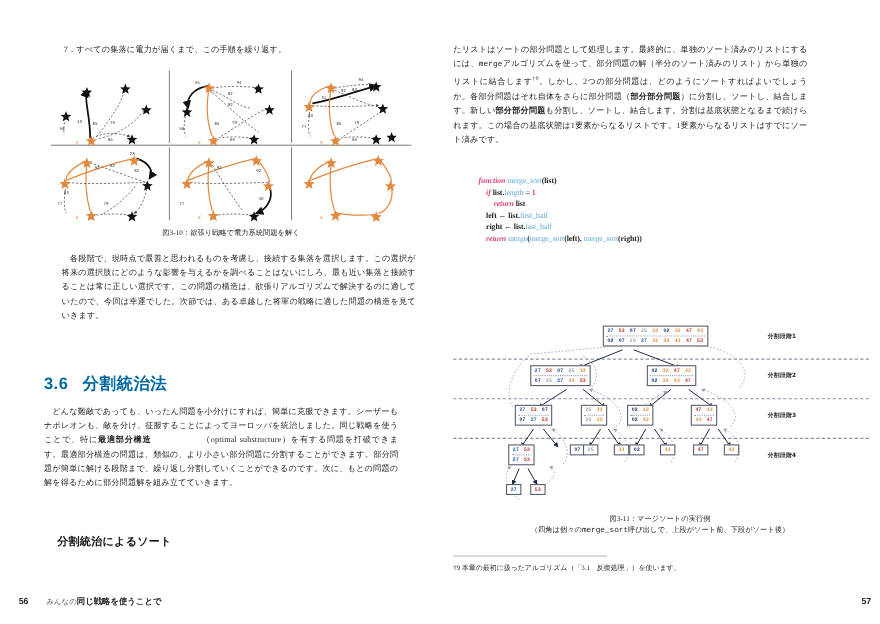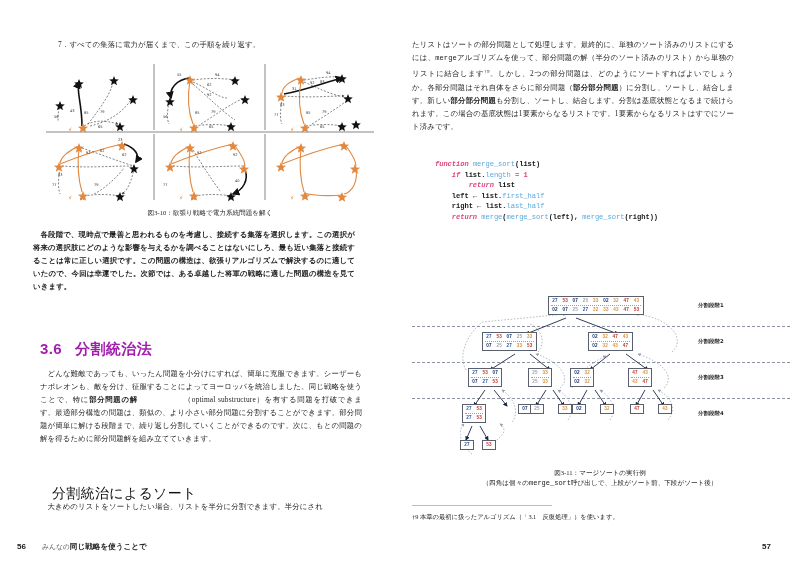--- a/index.html
+++ b/index.html
@@ -36,27 +36,27 @@
     color:#1c1c1c;
     line-height: 10px;
   }
 
   h2.sec {
     font-family: "Liberation Sans","DejaVu Sans",sans-serif;
     font-size: 15px;
     font-weight: bold;
     margin: 0;
     letter-spacing: 0.4px;
-    color: #a21caf;
+    color: #0369a1;
   }
   h2.sec .num { margin-right: 13px; }
   h3.sub {
     font-family: "Liberation Sans","DejaVu Sans",sans-serif;
-    font-size: 14px;
-    font-weight: normal;
+    font-size: 10px;
+    font-weight: bold;
     margin: 0;
     letter-spacing: 0.3px;
     color: #111;
   }
 
   
   .folio {
     position:absolute; bottom: 16px;
     font-family: "Liberation Sans","DejaVu Sans",sans-serif;
     font-size: 8px; font-weight: bold; color:#222;
@@ -64,21 +64,21 @@
   .runhead {
     position:absolute; bottom: 15px;
     font-family: "Liberation Sans","DejaVu Sans",sans-serif;
     font-size: 7.6px; color:#222;
   }
   .runhead .light { font-weight: normal; color:#555; font-size:6.8px;}
   .runhead .strong { font-weight: bold; }
 
   
   .code {
-    font-family: Liberation Mono, monospace;
+    font-family: Liberation Serif, serif;
     font-size: 7.1px;
     line-height: 10.6px;
     white-space: pre;
     letter-spacing: -0.05px;
   }
   .k  { color:#e0457b; font-style: italic; font-weight:bold;}   
   .fn { color:#5aa9dd; }                                        
   .pl { color:#1a1a1a; font-weight:bold; }                      
   .at { color:#5aa9dd; }                                        
   .nm { color:#e0457b; font-weight:bold; }                      
@@ -302,37 +302,34 @@
           <path d="M37,57 l1.4,3.5 3.7,.2 -2.9,2.4 1,3.7 -3.2,-2.1 -3.2,2.1 1,-3.7 -2.9,-2.4 3.7,-.2z" fill="#e2883f"></path>
           <path d="M74,58 l1.4,3.5 3.7,.2 -2.9,2.4 1,3.7 -3.2,-2.1 -3.2,2.1 1,-3.7 -2.9,-2.4 3.7,-.2z" fill="#e2883f"></path>
           <text x="22" y="66" fill="#e2883f" font-size="6">⚡</text>
         </g>
         </g>
       </svg>
     </div>
 
     <div class="col caption" style="left:40px; top:208px; width:340px;">図3-10：欲張り戦略で電力系統問題を解く</div>
 
-    <div class="col body-text" style="left:33px; top:228px; width:322px;font-weight:bold;">
+    <div class="col body-text" style="left:56px; top:228px; width:322px;">
       <span class="ind"></span><span>各段階で、現時点で最善と思われるものを考慮し、接続する集落を選択します。この選択が将来の選択肢にどのような影響を与えるかを調べることはないにしろ、最も近い集落と接続することは常に正しい選択です。この問題の構造は、欲張りアルゴリズムで解決するのに適していたので、今回は幸運でした。次節では、ある卓越した将軍の戦略に適した問題の構造を見ていきます。</span>
     </div>
 
     <h2 class="sec col" style="left:40px; top:340px; width:330px;">
       <span class="num">3.6</span><span>分割統治法</span>
     </h2>
 
     <div class="col body-text" style="left:40px; top:367px; width:322px;">
-      <span class="ind"></span><span>どんな難敵であっても、いったん問題を小分けにすれば、簡単に克服できます。シーザーもナポレオンも、敵を分け、征服することによってヨーロッパを統治しました。同じ戦略を使うことで、特に</span><span class="b">部分問題の解</span><span class="lat">（optimal substructure）</span><span>を有する問題を打破できます。最適部分構造の問題は、類似の、より小さい部分問題に分割することができます。部分問題が簡単に解ける段階まで、繰り返し分割していくことができるのです。次に、もとの問題の解を得るために部分問題解を組み立てていきます。</span>
+      <span class="ind"></span><span>どんな難敵であっても、いったん問題を小分けにすれば、簡単に克服できます。シーザーもナポレオンも、敵を分け、征服することによってヨーロッパを統治しました。同じ戦略を使うことで、特に</span><span class="b">最適部分構造</span><span class="lat">（optimal substructure）</span><span>を有する問題を打破できます。最適部分構造の問題は、類似の、より小さい部分問題に分割することができます。部分問題が簡単に解ける段階まで、繰り返し分割していくことができるのです。次に、もとの問題の解を得るために部分問題解を組み立てていきます。</span>
     </div>
 
     <h3 class="sub col" style="left:52px; top:485px;">分割統治によるソート</h3>
 
-    <div class="col body-text" style="left:40px; top:500px; width:322px;">
-      <span class="ind"></span><span>大きめのリストをソートしたい場合、リストを半分に分割できます。半分にされ</span>
-    </div>
 
     <div class="folio" style="left:17px;">56</div>
     <div class="runhead" style="left:42px;">
       <span class="light">みんなの</span><span class="strong">同じ戦略を使うことで</span>
     </div>
   </div>
 
   <div class="page right">
 
     <div class="col body-text" style="left:12px; top:38px; width:322px;">
@@ -566,16 +563,16 @@
       <div>図3-11：マージソートの実行例</div>
       <div><span>（四角は個々の</span><span class="mono">merge_sort</span><span>呼び出しで、上段がソート前、下段がソート後）</span></div>
     </div>
 
     <hr class="fnrule col" style="left:12px; top:505px;">
     <div class="col footnote" style="left:12px; top:512px; width:340px;">
       <span>†9</span>
       <span>本章の最初に扱ったアルゴリズム（「3.1　反復処理」）を使います。</span>
     </div>
 
-    <div class="folio" style="right:29px;">57</div>
+    <div class="folio" style="right:8px;">57</div>
   </div>
 
 </div>
 
 </body></html>

